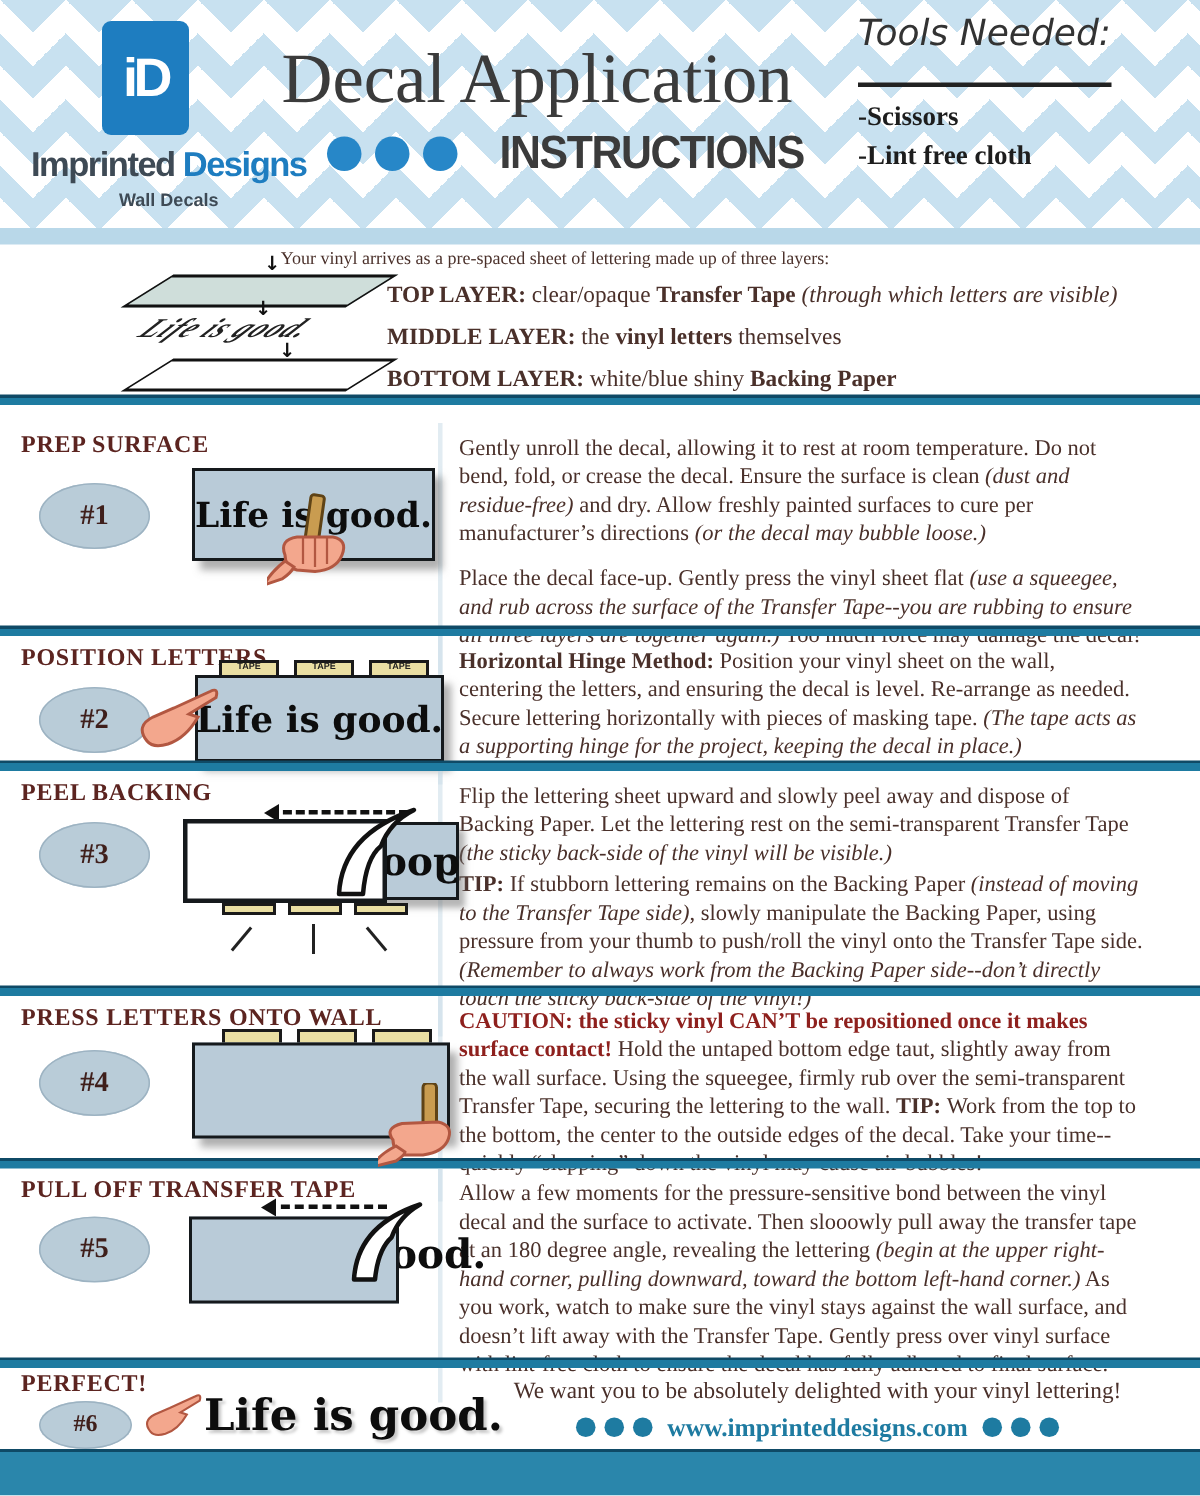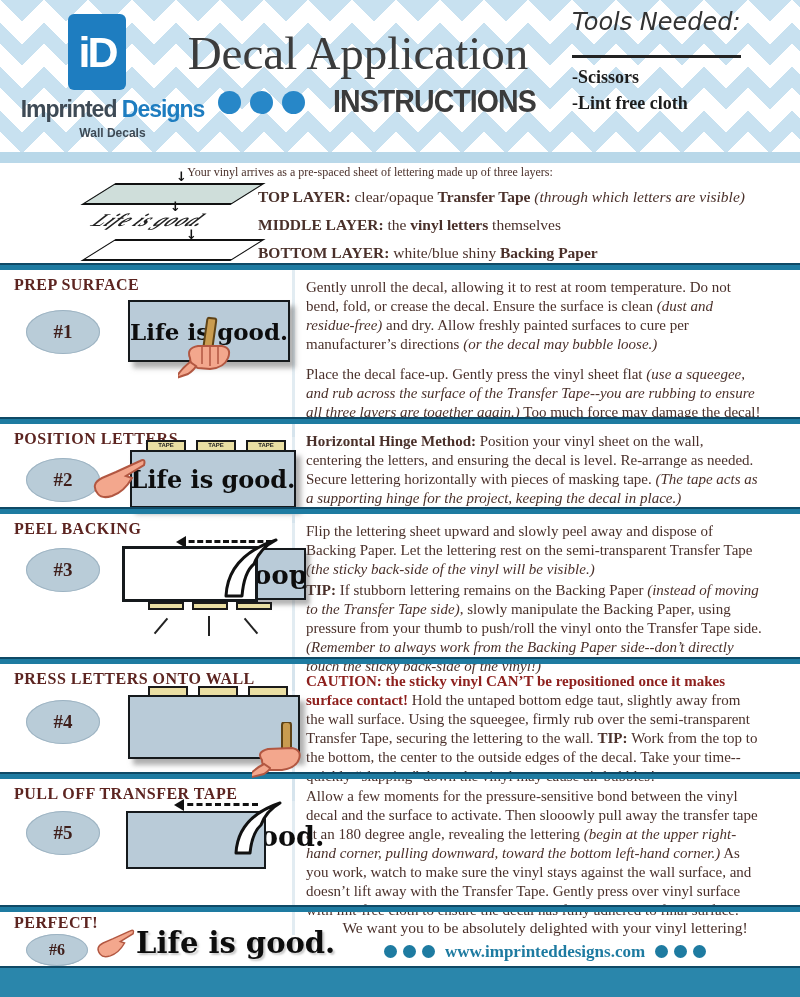--- a/index.html
+++ b/index.html
@@ -10,21 +10,21 @@
   
   .hero { height:152px; flex:0 0 152px; position:relative;
     background:
       linear-gradient(135deg, #c8e1f0 25%, transparent 25%) -22px 0,
       linear-gradient(225deg, #c8e1f0 25%, transparent 25%) -22px 0,
       linear-gradient(315deg, #c8e1f0 25%, transparent 25%),
       linear-gradient(45deg,  #c8e1f0 25%, transparent 25%);
     background-size:44px 44px; background-color:#ffffff; }
   .logo-square { position:absolute; left:68px; top:14px; width:58px; height:76px;
     background:#1e7dc0; border-radius:6px; color:#fff; display:flex; align-items:center; justify-content:center;
-    font-family:"Liberation Sans",sans-serif; font-weight:bold; font-size:43px; letter-spacing:-3px; }
+    font-family:"Liberation Sans",sans-serif; font-weight:bold; font-size:36px; letter-spacing:-3px; }
   .brand-line { position:absolute; left:20px; top:96px; width:185px; text-align:center;
     font-family:"Liberation Sans",sans-serif; font-weight:bold; font-size:23px; letter-spacing:-1px; }
   .brand-a { color:#3e4a55; } .brand-b { color:#1e7dc0; }
   .brand-sub { position:absolute; left:20px; top:126px; width:185px; text-align:center;
     font-family:"Liberation Sans",sans-serif; font-weight:bold; font-size:12px; color:#3e4a55; }
   .title-main { position:absolute; left:168px; top:26px; width:380px; text-align:center;
     font-size:47px; color:#3b3b3b; font-family:"Liberation Serif",serif; }
   .title-row2 { position:absolute; left:218px; top:84px; display:flex; align-items:center;text-align:center; }
   .dots { display:flex; gap:9px; margin-right:28px; }
   .dots i { width:23px; height:23px; border-radius:50%; background:#2787c8; display:block; }
@@ -70,21 +70,21 @@
   .tape { position:absolute; background:#eadfa3; border:2px solid #1a1a1a; font-family:"Liberation Sans",sans-serif;
     font-size:6px; font-weight:bold; text-align:center; color:#222; line-height:7px; overflow:hidden; }
   .dash-arrow { position:absolute; width:92px; border-top:3px dashed #111; }
   .dash-arrow::before { content:""; position:absolute; left:-10px; top:-7px; border:6px solid transparent;
     border-right:10px solid #111; }
   .mirror { display:inline-block; transform:scaleX(-1); }
   .peel-letters { position:absolute; font-family:"DejaVu Serif",serif; font-weight:bold; color:#0d0d0d; }
   .ptr { position:absolute; width:2px; height:20px; background:#222; }
 
   
-  .s1 { height:154px; flex:0 0 154px; } .s2 { height:90px; flex:0 0 90px; }
+  .s1 { height:154px; flex:0 0 154px;gap:12px; } .s2 { height:90px; flex:0 0 90px; }
   .s3 { height:150px; flex:0 0 150px; } .s4 { height:115px; flex:0 0 115px; }
   .s5 { height:133px; flex:0 0 133px; } .s6 { height:61px; flex:0 0 61px; }
 
   .s1 .oval { top:40px; left:26px; } .s2 .oval { top:34px; left:26px; }
   .s3 .oval { top:34px; left:26px; } .s4 .oval { top:36px; left:26px; }
   .s5 .oval { top:32px; left:26px; } .s6 .oval { top:22px; left:26px; width:62px; height:32px; font-size:16px; }
 
   
   .s6 .decal6 { position:absolute; left:96px; top:14px; display:flex; align-items:center; }
   .decal6-text { font-family:"DejaVu Serif",serif; font-weight:bold; font-size:29px; color:#0d0d0d;

